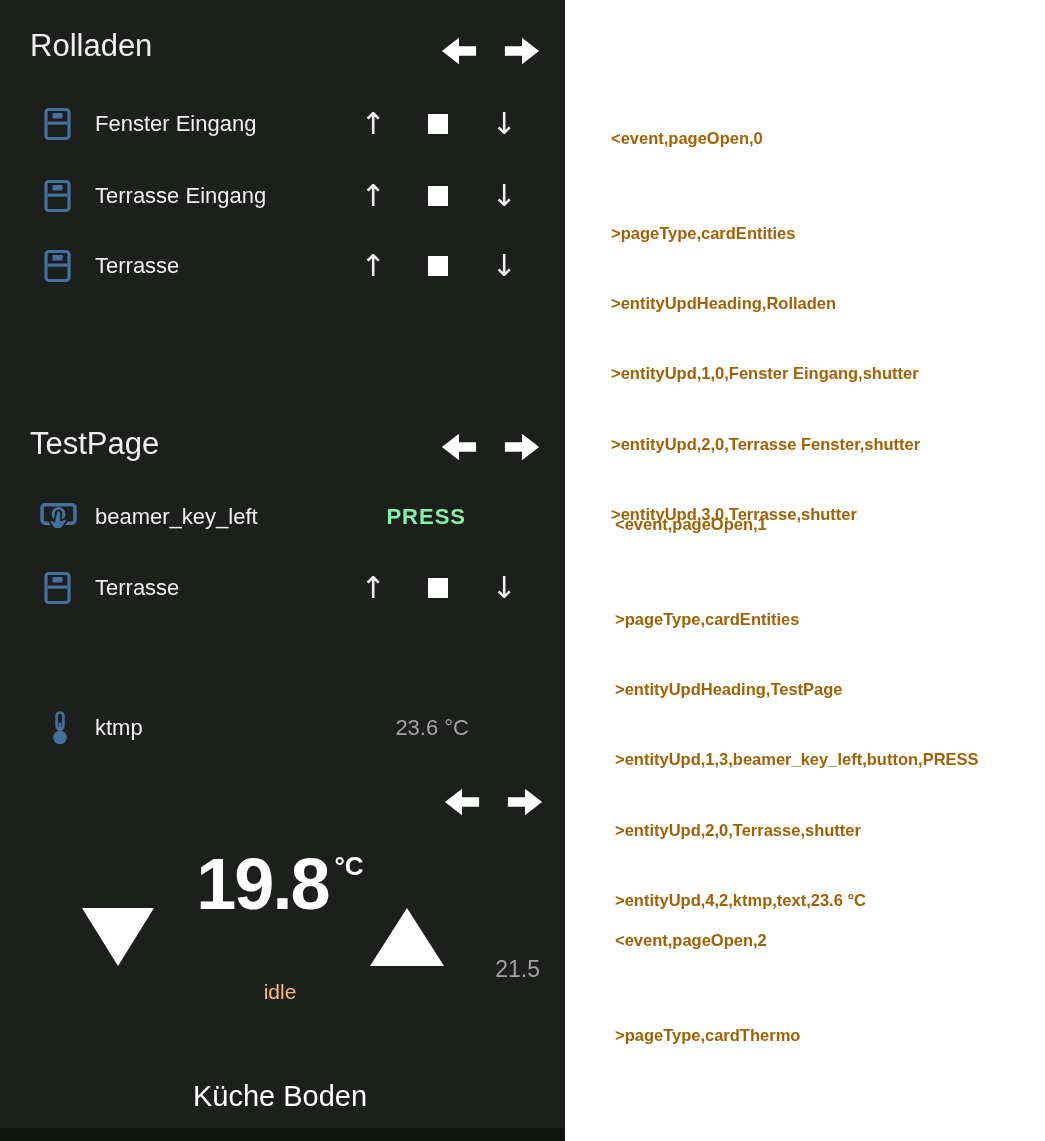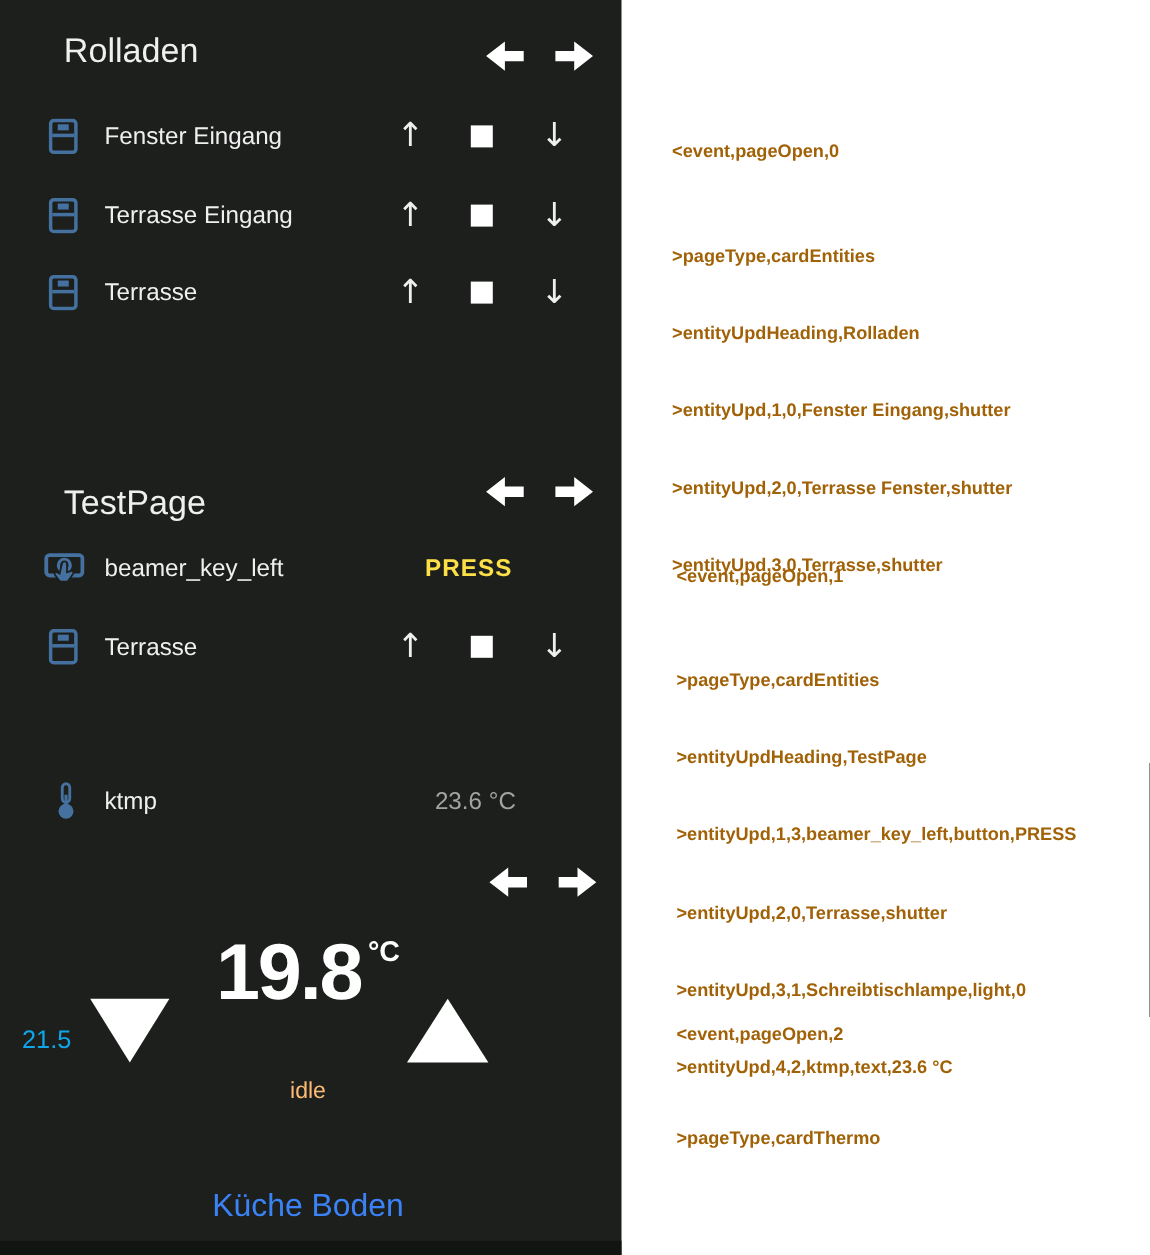--- a/index.html
+++ b/index.html
@@ -12,21 +12,20 @@
   }
   
   .device{
     position:absolute;left:0;top:0;width:565px;height:1141px;
     background:#1c1f1c;
   }
   .card-heading{
     position:absolute;left:30px;
     color:#efefef;font-size:31px;font-weight:400;line-height:38px;
     white-space:nowrap;
-    margin-left:28px;
   }
   .nav{
     position:absolute;left:440px;display:flex;gap:25px;
   }
   .navarrow{width:38px;height:34px;fill:#ffffff;display:block;}
   
   .row{position:absolute;left:0;width:504px;height:48px;}
   .eicon{
     position:absolute;left:44px;top:50%;transform:translateY(-50%);
     color:#44719f;display:block;line-height:0;
@@ -42,48 +41,48 @@
     font-family:"DejaVu Sans", sans-serif;cursor:default;
   }
   .ctl.up{left:356px;}
   .ctl.down{left:487px;}
   .stopbtn{
     position:absolute;left:428px;top:50%;transform:translateY(-50%);
     width:20px;height:20px;background:#ffffff;
   }
   .pressval{
     position:absolute;right:38px;top:50%;transform:translateY(-50%);
-    color:#fde047;font-size:22px;font-weight:600;letter-spacing:1px;white-space:nowrap;
+    color:#86efac;font-size:22px;font-weight:600;letter-spacing:1px;white-space:nowrap;
   }
   .textval{
     position:absolute;right:35px;top:50%;transform:translateY(-50%);
     color:#a3a3a3;font-size:22px;white-space:nowrap;
   }
   
   .toggle{position:absolute;right:35px;top:50%;transform:translateY(-50%);width:60px;height:30px;}
   .toggle-track{position:absolute;left:2px;top:5px;width:58px;height:20px;border-radius:10px;background:#4b4b4b;}
   .toggle-knob{position:absolute;left:0;top:0;width:30px;height:30px;border-radius:50%;background:#9d9d9d;}
   
   .thermo-temp{
     position:absolute;left:20px;top:848px;width:520px;text-align:center;
     color:#ffffff;line-height:1;white-space:nowrap;
   }
   .temp-big{font-size:72px;font-weight:700;letter-spacing:-2px;}
   .temp-unit{font-size:26px;font-weight:700;position:relative;top:-34px;margin-left:6px;letter-spacing:0;}
   .thermo-target{
-    position:absolute;left:20px;top:932px;width:520px;text-align:left;
-    color:#0ea5e9;font-size:23px;
+    position:absolute;left:20px;top:956px;width:520px;text-align:right;
+    color:#a3a3a3;font-size:23px;
   }
   .thermo-state{
     position:absolute;left:20px;top:980px;width:520px;text-align:center;
     color:#fdba74;font-size:21px;
   }
   .thermo-title{
     position:absolute;left:20px;top:1080px;width:520px;text-align:center;
-    color:#3b82f6;font-size:29px;
+    color:#ffffff;font-size:29px;
   }
   .tri{position:absolute;width:0;height:0;}
   .tri-down{left:82px;top:908px;border-left:36px solid transparent;border-right:36px solid transparent;border-top:58px solid #ffffff;}
   .tri-up{left:370px;top:908px;border-left:37px solid transparent;border-right:37px solid transparent;border-bottom:58px solid #ffffff;}
   .bottom-strip{position:absolute;left:0;top:1128px;width:565px;height:13px;background:#121412;}
   
   .log{
     position:absolute;color:#a16207;font-weight:700;font-size:16.5px;
     line-height:23.4px;white-space:pre;
   }
@@ -142,21 +141,21 @@
           <rect x="8.5" y="5.5" width="10" height="5.5" fill="currentColor"></rect>
           <rect x="3.5" y="14" width="20" height="3.2" fill="currentColor"></rect>
         </svg>
     </span>
     <span class="elabel">Terrasse</span>
     <span class="ctl up">↑</span>
     <span class="stopbtn"></span>
     <span class="ctl down">↓</span>
   </div>
 
-  <div class="card-heading" style="top:438px">TestPage</div>
+  <div class="card-heading" style="top:425px">TestPage</div>
   <div class="nav" style="top:430px">
     <svg class="navarrow" viewBox="0 0 40 32">
         <path d="M38,11 H20 V2 L2,16 L20,30 V21 H38 Z"></path>
       </svg>
     <svg class="navarrow" viewBox="0 0 40 32">
         <path d="M2,11 H20 V2 L38,16 L20,30 V21 H2 Z"></path>
       </svg>
   </div>
 
   <div class="row" style="top:493px">
@@ -226,20 +225,19 @@
   <div>&gt;entityUpd,2,0,Terrasse Fenster,shutter</div>
   <div>&gt;entityUpd,3,0,Terrasse,shutter</div>
 </div>
 
 <div class="log" id="log1">
   <div class="ev">&lt;event,pageOpen,1</div>
   <div>&gt;pageType,cardEntities</div>
   <div>&gt;entityUpdHeading,TestPage</div>
   <div>&gt;entityUpd,1,3,beamer_key_left,button,PRESS</div>
   <div>&gt;entityUpd,2,0,Terrasse,shutter</div>
-  <div>&gt;entityUpd,3,1,Schreibtischlampe,light,0</div>
   <div>&gt;entityUpd,4,2,ktmp,text,23.6 °C</div>
 </div>
 
 <div class="log" id="log2">
   <div class="ev">&lt;event,pageOpen,2</div>
   <div>&gt;pageType,cardThermo</div>
 </div>
 
 </body></html>

